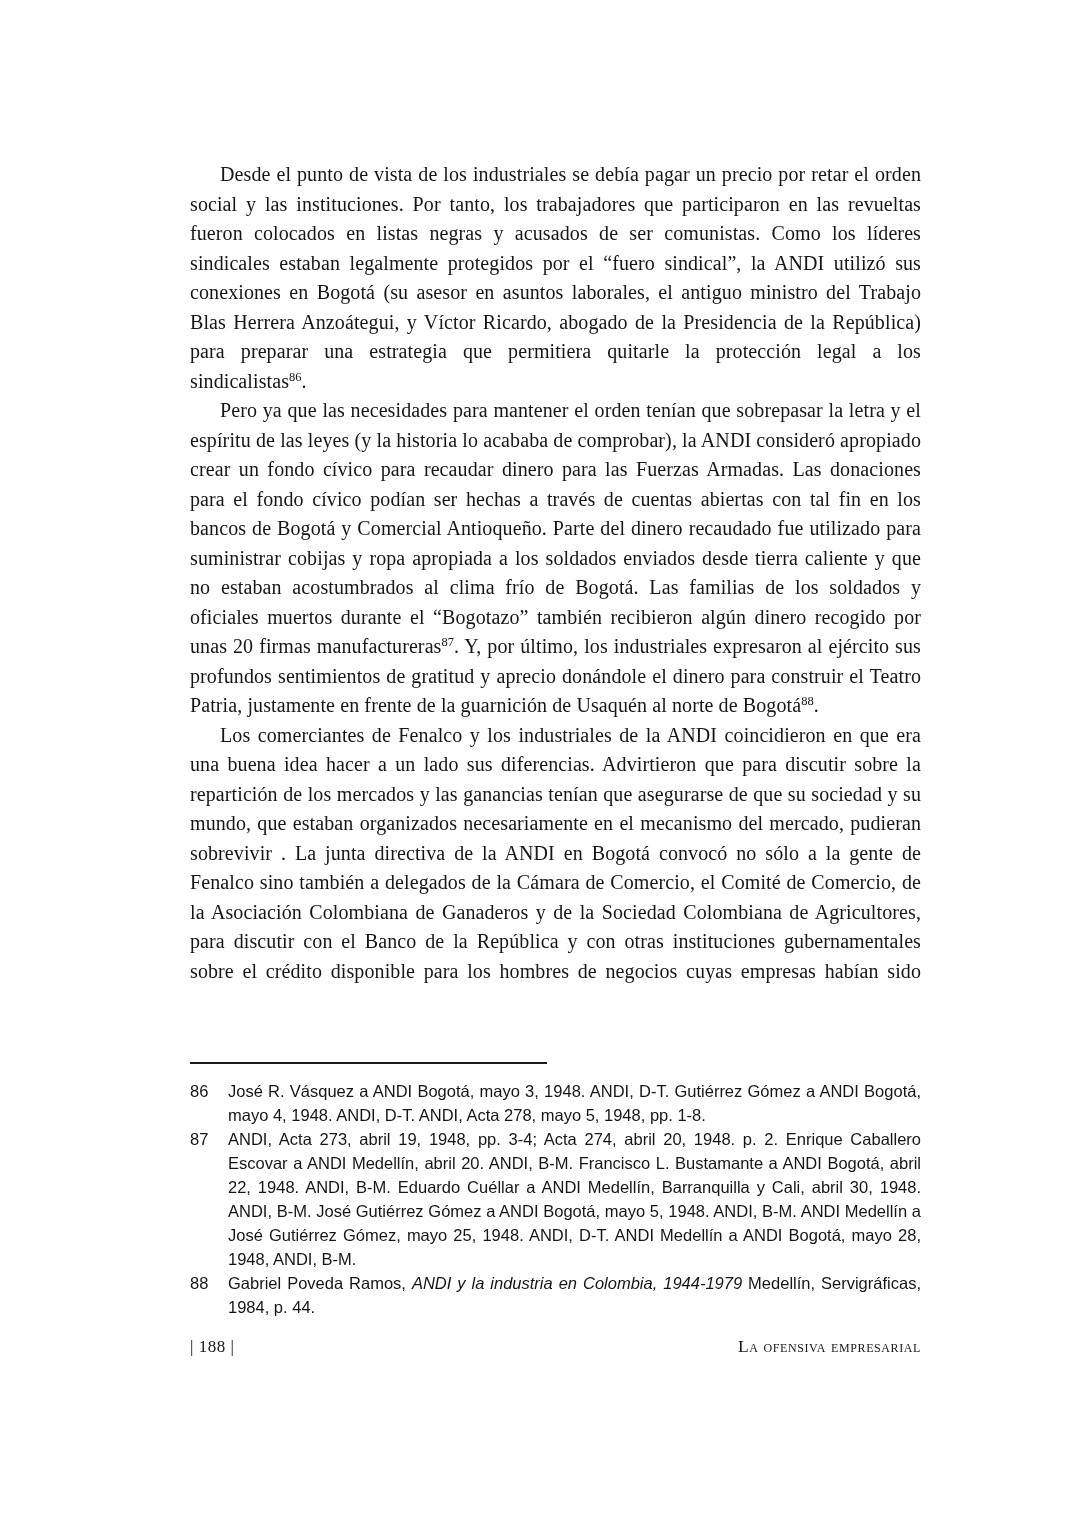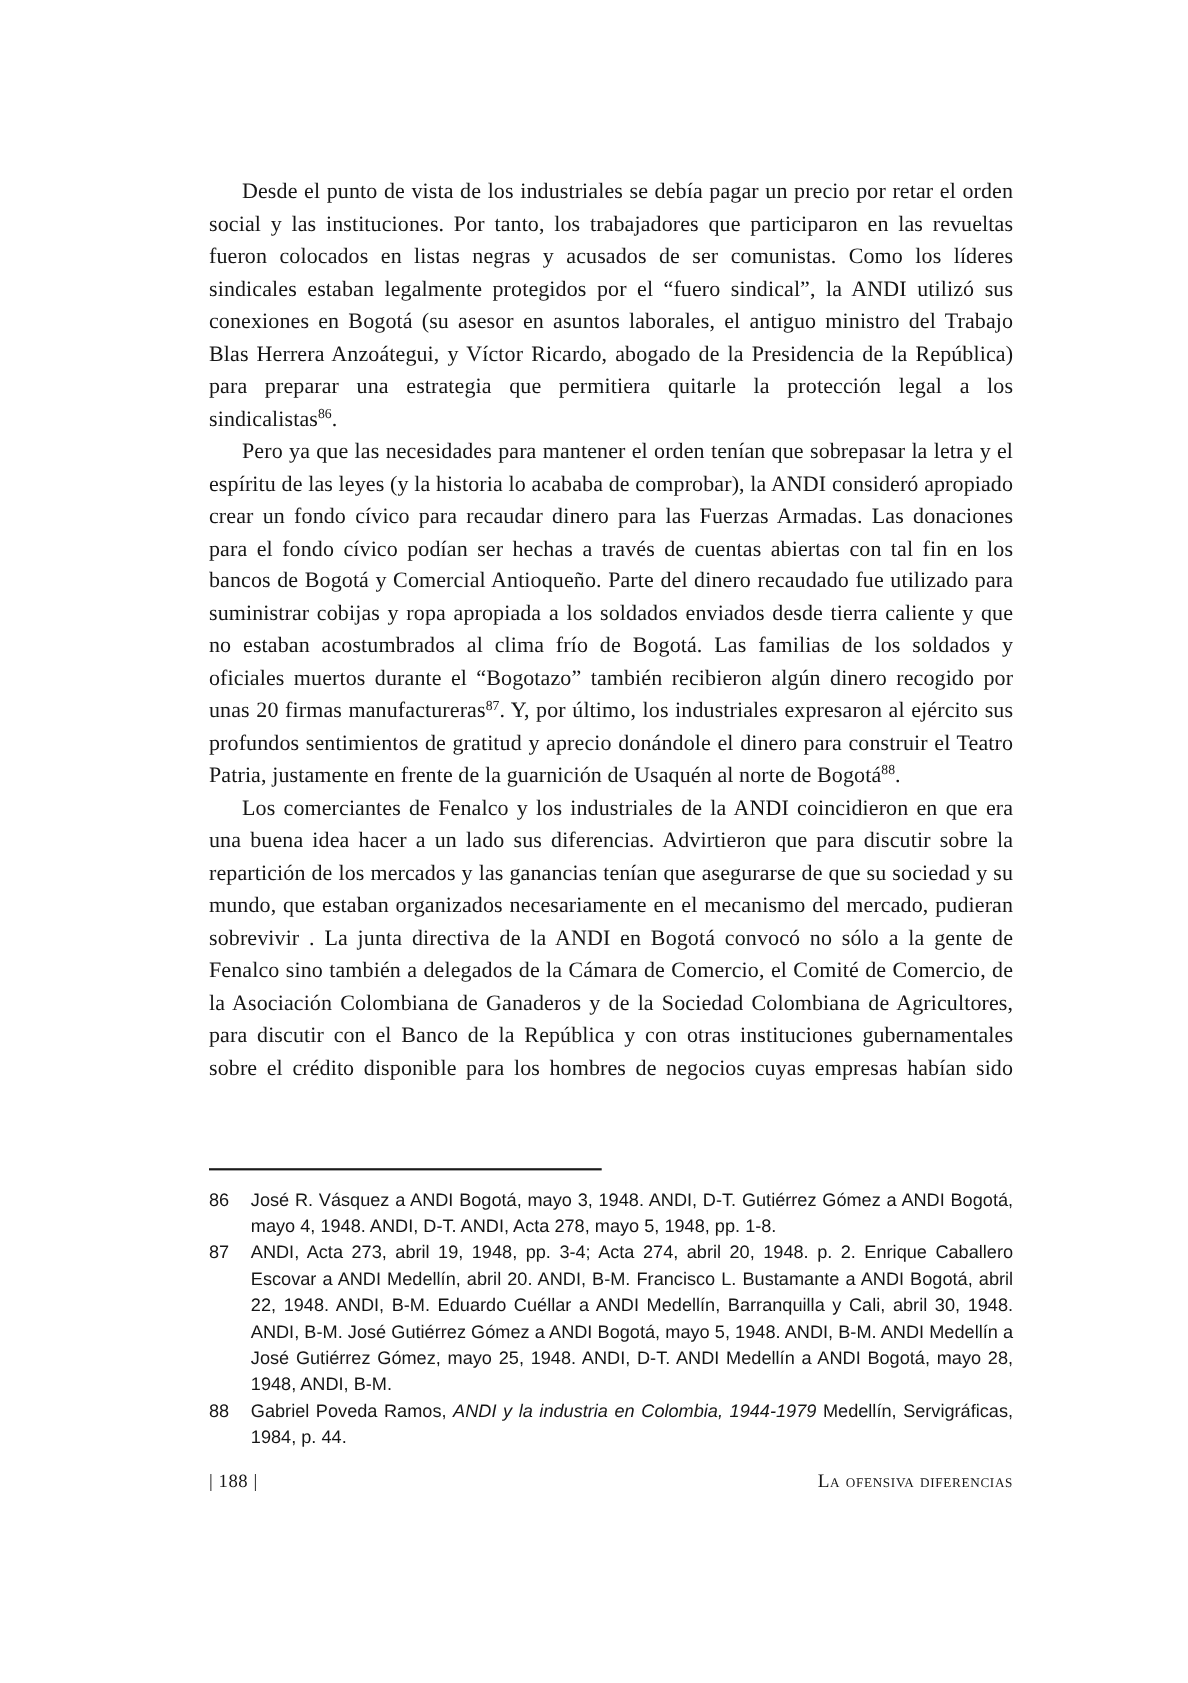--- a/index.html
+++ b/index.html
@@ -116,16 +116,16 @@
       <span class="fn-text">ANDI, Acta 273, abril 19, 1948, pp. 3-4; Acta 274, abril 20, 1948. p. 2. Enrique Caballero Escovar a ANDI Medellín, abril 20. ANDI, B-M. Francisco L. Bustamante a ANDI Bogotá, abril 22, 1948. ANDI, B-M. Eduardo Cuéllar a ANDI Medellín, Barranquilla y Cali, abril 30, 1948. ANDI, B-M. José Gutiérrez Gómez a ANDI Bogotá, mayo 5, 1948. ANDI, B-M. ANDI Medellín a José Gutiérrez Gómez, mayo 25, 1948. ANDI, D-T. ANDI Medellín a ANDI Bogotá, mayo 28, 1948, ANDI, B-M.</span>
     </div>
     <div class="footnote">
       <span class="fn-num">88</span>
       <span class="fn-text">Gabriel Poveda Ramos, <em>ANDI y la industria en Colombia, 1944-1979</em> Medellín, Servigráficas, 1984, p. 44.</span>
     </div>
   </div>
 
   <div class="footer">
     <span class="page-num">| 188 |</span>
-    <span class="running-title">La ofensiva diferencias</span>
+    <span class="running-title">La ofensiva empresarial</span>
   </div>
 
 </div>
 
 </body></html>

